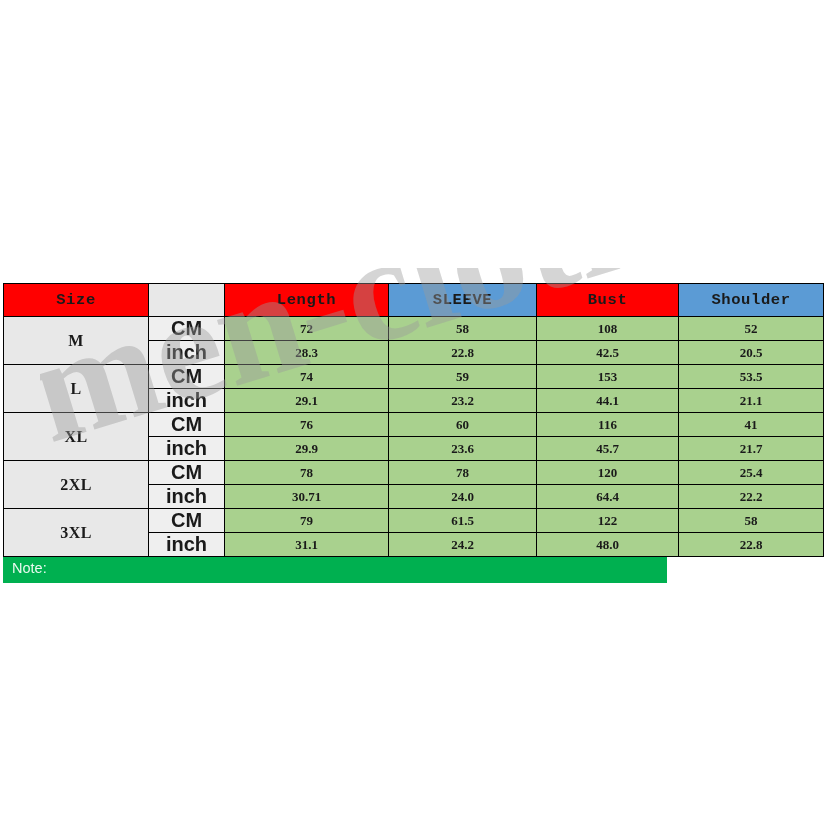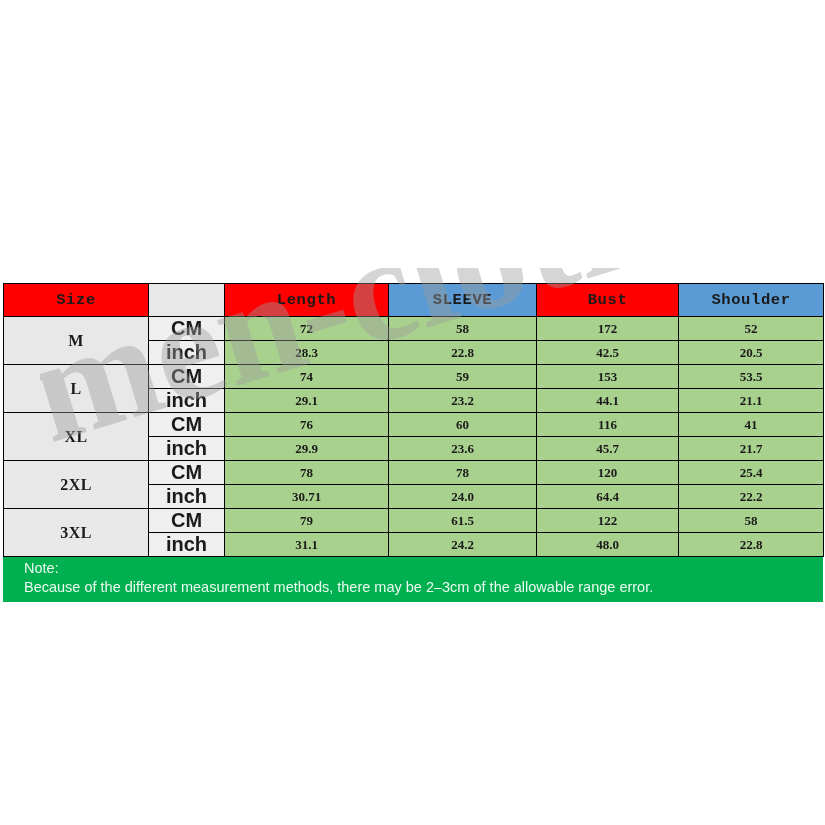--- a/index.html
+++ b/index.html
@@ -76,26 +76,26 @@
   }
   td.val-cell {
     background: #a9d18e;
     font-size: 13px;
     font-weight: bold;
     font-family: "Liberation Serif", serif;
   }
 
   
   .note-bar {
-    width: 820px;
+    width: 664px;
     background: #00b050;
     border: 1.5px solid #00b050;
     border-top: none;
     box-sizing: border-box;
-    padding: 2px 4px 4px 20px;
+    padding: 2px 4px 4px 8px;
   }
   .note-line {
     color: #eafaf0;
     font-size: 14.5px;
     font-family: "Liberation Sans", sans-serif;
     line-height: 19px;
     white-space: nowrap;
   }
 
   
@@ -133,21 +133,21 @@
         <th class="head-cell hdr-red">Bust</th>
         <th class="head-cell hdr-blue">Shoulder</th>
       </tr>
     </thead>
     <tbody id="table-body">
         <tr class="data-row">
           <td class="size-cell" rowspan="2">M</td>
           <td class="unit-cell">CM</td>
           <td class="val-cell">72</td>
           <td class="val-cell">58</td>
-          <td class="val-cell">172</td>
+          <td class="val-cell">108</td>
           <td class="val-cell">52</td>
         </tr>
         <tr class="data-row">
           <td class="unit-cell">inch</td>
           <td class="val-cell">28.3</td>
           <td class="val-cell">22.8</td>
           <td class="val-cell">42.5</td>
           <td class="val-cell">20.5</td>
         </tr>
         <tr class="data-row">
@@ -208,21 +208,20 @@
           <td class="val-cell">31.1</td>
           <td class="val-cell">24.2</td>
           <td class="val-cell">48.0</td>
           <td class="val-cell">22.8</td>
         </tr>
       </tbody>
   </table>
 
   <div class="note-bar">
     <div class="note-line">Note:</div>
-    <div class="note-line">Because of the different measurement methods, there may be 2–3cm of the allowable range error.</div>
   </div>
 
 </div>
 
 <div id="watermark">
   <svg width="760" height="250" viewBox="0 0 760 250" xmlns="http://www.w3.org/2000/svg">
     <text id="wm-text" x="10" y="175" font-family="Liberation Serif, serif" font-size="150" font-weight="bold" fill="#9a9a9a" fill-opacity="0.42" transform="rotate(-17 10 175)">men-clothes.vn</text>
   </svg>
 </div>
 

